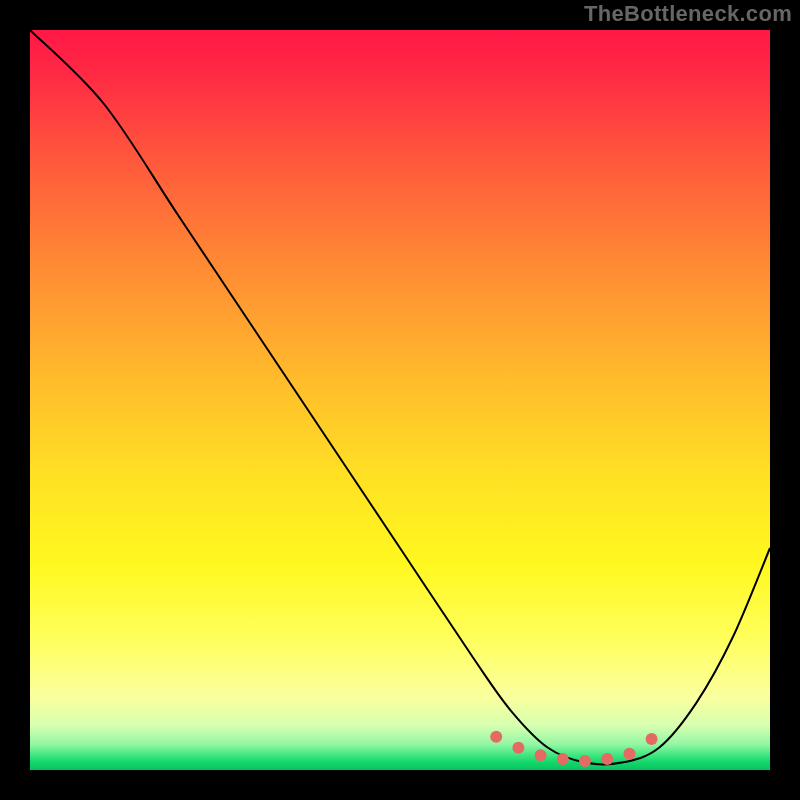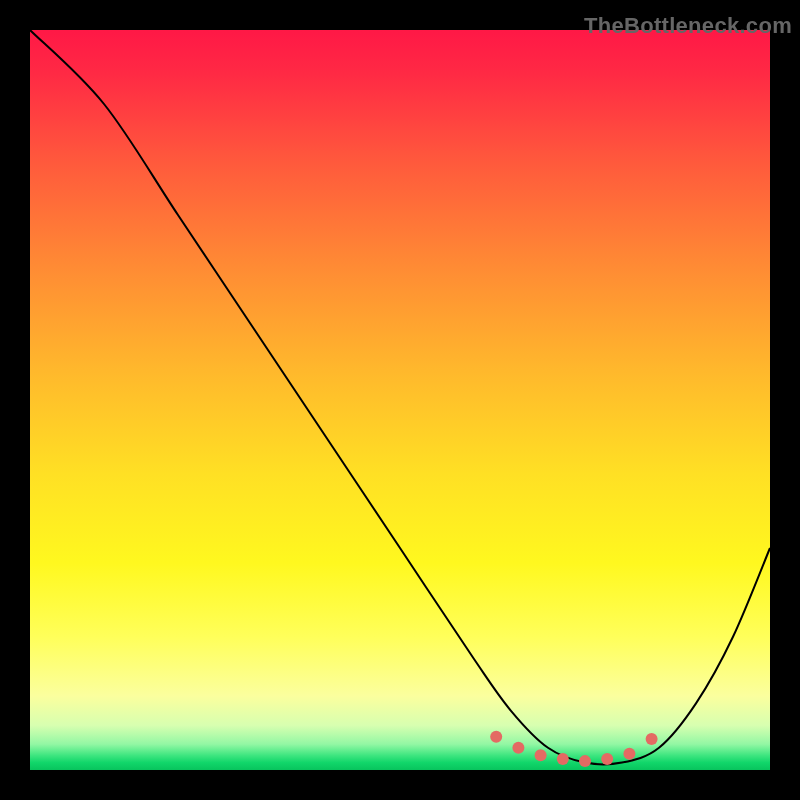--- a/index.html
+++ b/index.html
@@ -12,21 +12,21 @@
     font-family: Arial, Helvetica, sans-serif;
   }
   .frame {
     position: relative;
     width: 800px;
     height: 800px;
     background: #000;
   }
   .watermark {
     position: absolute;
-    top: 13px;
+    top: 1px;
     right: 8px;
     color: #666;
     font-size: 22px;
     font-weight: 600;
     letter-spacing: 0.3px;
     z-index: 10;
   }
   .plot-area {
     position: absolute;
     left: 30px;

